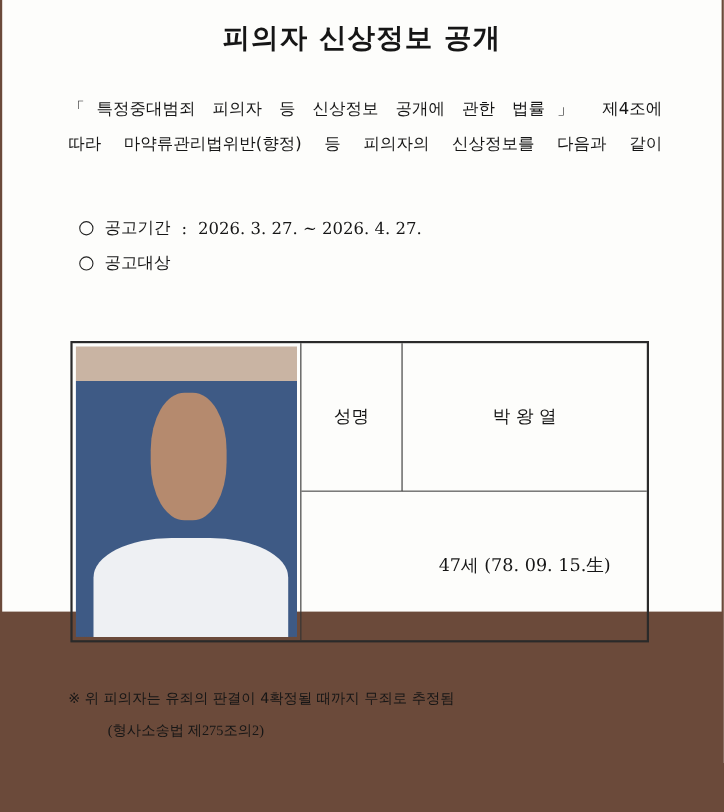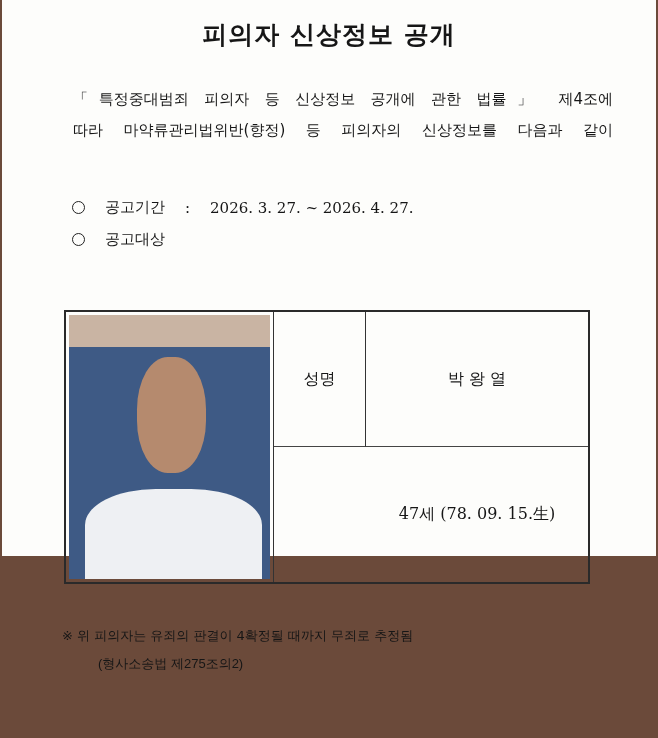--- a/index.html
+++ b/index.html
@@ -12,27 +12,27 @@
     .page {
       position: absolute; left: 2px; top: 0; width: 654px; height: 556px;
       background: #fdfdfb;
     }
     .title {
       position: absolute; left: 0; right: 0; top: 18px;
       text-align: center; font-size: 25px; font-weight: bold; letter-spacing: 1px;
     }
     .para {
       position: absolute; left: 60px; top: 84px; width: 540px;
-      font-size: 15px; line-height: 31px; margin-left: 11px;
+      font-size: 15px; line-height: 31px;
     }
     .para .line { display: block; white-space: nowrap; }
     .para .justify { text-align: justify; text-align-last: justify; }
     .bullet {
       position: absolute; left: 70px; font-size: 15px;
-      display: flex; align-items: center; gap: 20px;
+      display: flex; align-items: center; gap: 10px;
     }
     .circle {
       display: inline-block; width: 11px; height: 11px;
       border: 1.5px solid #222; border-radius: 50%;
     }
     .mono { font-family: "DejaVu Serif", serif; }
     .table {
       position: absolute; left: 62px; top: 310px; width: 526px; height: 274px;
       border: 2px solid #2a2a2a; box-sizing: border-box;
       display: grid; grid-template-columns: 208px 92px 1fr; grid-template-rows: 1fr 1fr;
@@ -57,21 +57,21 @@
       display: flex; align-items: center; justify-content: center;
       font-size: 16px; box-sizing: border-box;
     }
     .label { grid-column: 2; border-right: 1.5px solid #333; }
     .value { grid-column: 3; }
     .row1 { grid-row: 1; border-bottom: 1.5px solid #444; }
     .row2 { grid-row: 2; }
     .note {
       position: absolute; left: 60px; top: 622px; font-size: 13px; line-height: 28px;
     }
-    .note .sub { padding-left: 36px; font-family: Liberation Sans, sans-serif; }
+    .note .sub { padding-left: 36px; font-family: Liberation Serif, serif; }
   </style>
 </head>
 <body>
 
 <div class="page">
   <div class="title">피의자 신상정보 공개</div>
 
   <div class="para">
     <span class="line justify">「특정중대범죄 피의자 등 신상정보 공개에 관한 법률」  제4조에</span>
     <span class="line justify">따라 마약류관리법위반(향정) 등 피의자의 신상정보를 다음과 같이</span>

